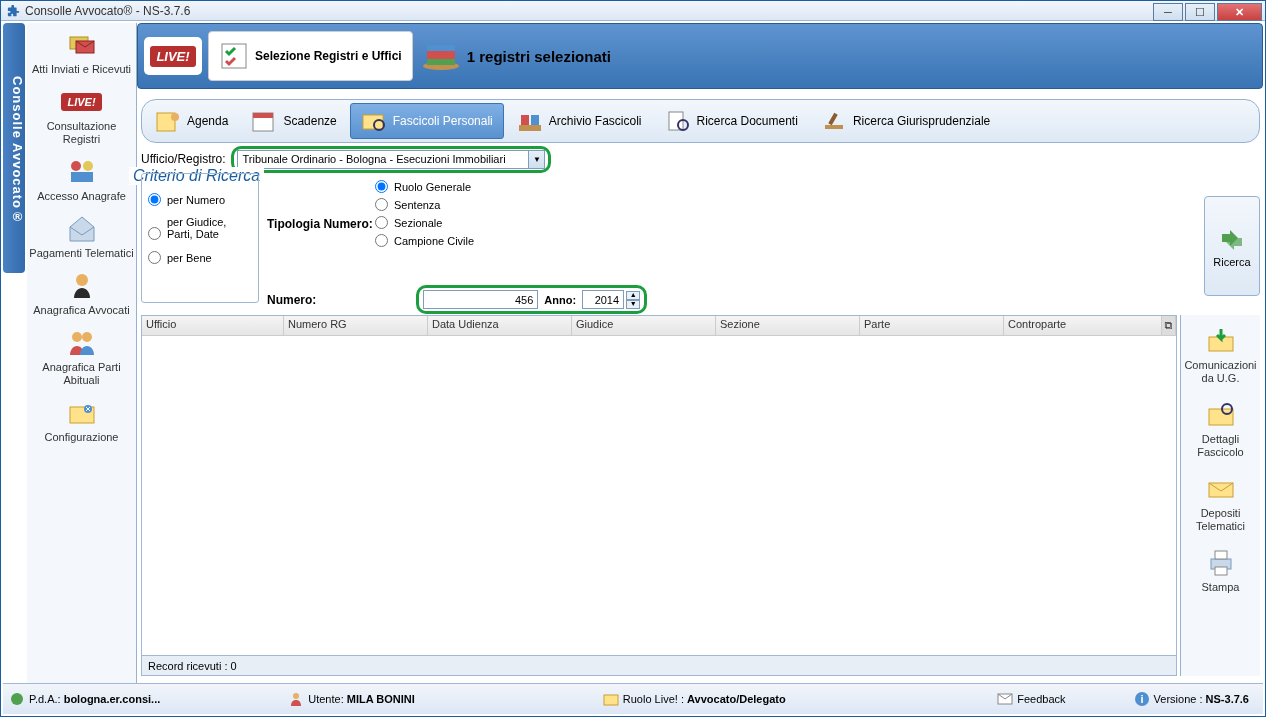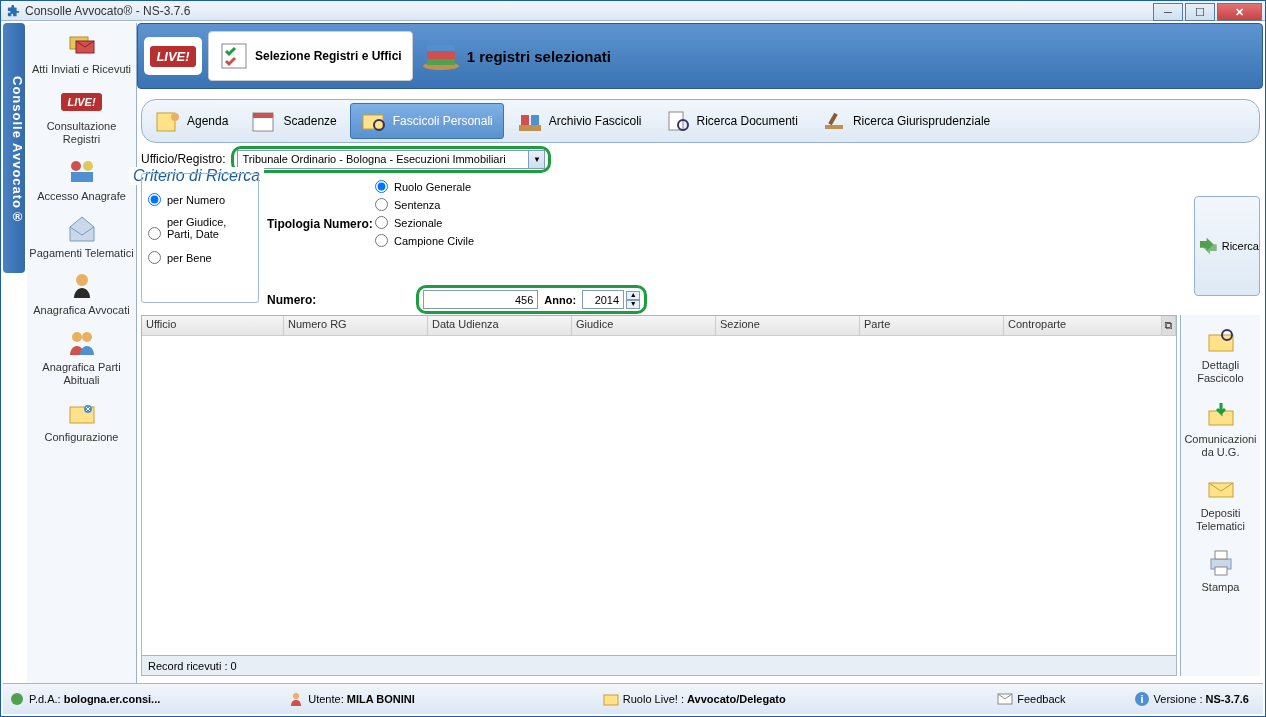--- a/index.html
+++ b/index.html
@@ -65,21 +65,21 @@
 .numero-label { font-weight: bold; margin-right: 100px; font-size: 12px; }
 .numero-highlight { border: 3px solid #1c9e3e; border-radius: 10px; padding: 2px 4px; display: flex; align-items: center; }
 .num-input { width: 115px; height: 19px; border: 1px solid #7f9db9; text-align: right; padding-right: 4px; }
 .anno-label { font-weight: bold; margin: 0 6px; }
 .anno-input { width: 42px; height: 19px; border: 1px solid #7f9db9; text-align: right; padding-right: 4px; }
 .spinner { width: 14px; display: flex; flex-direction: column; margin-left: 2px; }
 .spinner button { height: 9px; font-size: 7px; line-height: 6px; border: 1px solid #7f9db9; background: #e8f0f8; padding: 0; cursor: pointer; }
 
 
 .right-panel { position: absolute; right: 5px; top: 180px; width: 80px; bottom: 40px; background: #f4f7fb; border-left: 1px solid #9bb0c9; }
-.ricerca-btn { position: absolute; right: 5px; top: 195px; width: 66px; height: 100px; background: linear-gradient(#f3f7fc,#dee9f5); border: 1px solid #95b1d3; border-radius: 4px; display: flex; flex-direction: row; align-items: center; justify-content: center; cursor: pointer; }
+.ricerca-btn { position: absolute; right: 5px; top: 195px; width: 56px; height: 100px; background: linear-gradient(#f3f7fc,#dee9f5); border: 1px solid #95b1d3; border-radius: 4px; display: flex; flex-direction: column; align-items: center; justify-content: center; cursor: pointer; }
 .ricerca-btn .ico { width: 32px; height: 32px; }
 .right-panel .nav-item { padding-top: 10px; }
 
 
 .results { position: absolute; left: 140px; right: 88px; top: 314px; bottom: 40px; border: 1px solid #a0b8d4; background: #fff; }
 .results-header { display: flex; background: linear-gradient(#f5f5f5,#e5e5e5); border-bottom: 1px solid #ccc; height: 20px; }
 .results-header .col { border-right: 1px solid #ccc; padding: 2px 4px; font-size: 11px; color: #333; }
 .results-footer { position: absolute; bottom: 0; left: 0; right: 0; height: 20px; background: #e8eef6; border-top: 1px solid #a0b8d4; padding: 2px 6px; font-size: 11px; display: flex; align-items: center; }
 .col-sort { width: 14px; display: flex; align-items: center; justify-content: center; background: #ddd; }
 
@@ -314,34 +314,34 @@
           <path d="M6 10l8 0 0-4 8 8-8 8 0-4-8 0z" fill="#50a050"></path>
           <path d="M26 22l-8 0 0 4-8-8 8-8 0 4 8 0z" fill="#50a050" opacity="0.7"></path>
         </svg></div>
     <div class="lbl">Ricerca</div>
   </div>
 
   <div class="right-panel" style="top:314px;width:80px;">
     <div class="nav-item">
       <div class="ico">
           <svg viewBox="0 0 32 32">
+            <rect x="4" y="12" width="24" height="14" fill="#ffe28a" stroke="#c9a030"></rect>
+            <path d="M16 4v10l-4-4m4 4l4-4" stroke="#1c9e3e" stroke-width="3" fill="none"></path>
+          </svg>
+        </div>
+      <div class="lbl">Comunicazioni da U.G.</div>
+    </div>
+    <div class="nav-item">
+      <div class="ico">
+          <svg viewBox="0 0 32 32">
             <rect x="4" y="10" width="24" height="16" fill="#ffe28a" stroke="#c9a030"></rect>
             <circle cx="22" cy="10" r="5" fill="none" stroke="#336" stroke-width="2"></circle>
           </svg>
         </div>
       <div class="lbl">Dettagli Fascicolo</div>
-    </div>
-    <div class="nav-item">
-      <div class="ico">
-          <svg viewBox="0 0 32 32">
-            <rect x="4" y="12" width="24" height="14" fill="#ffe28a" stroke="#c9a030"></rect>
-            <path d="M16 4v10l-4-4m4 4l4-4" stroke="#1c9e3e" stroke-width="3" fill="none"></path>
-          </svg>
-        </div>
-      <div class="lbl">Comunicazioni da U.G.</div>
     </div>
     <div class="nav-item">
       <div class="ico">
           <svg viewBox="0 0 32 32">
             <rect x="4" y="10" width="24" height="14" fill="#ffe28a" stroke="#c9a030"></rect>
             <path d="M4 10l12 8 12-8" stroke="#c9a030" fill="none"></path>
           </svg>
         </div>
       <div class="lbl">Depositi Telematici</div>
     </div>

